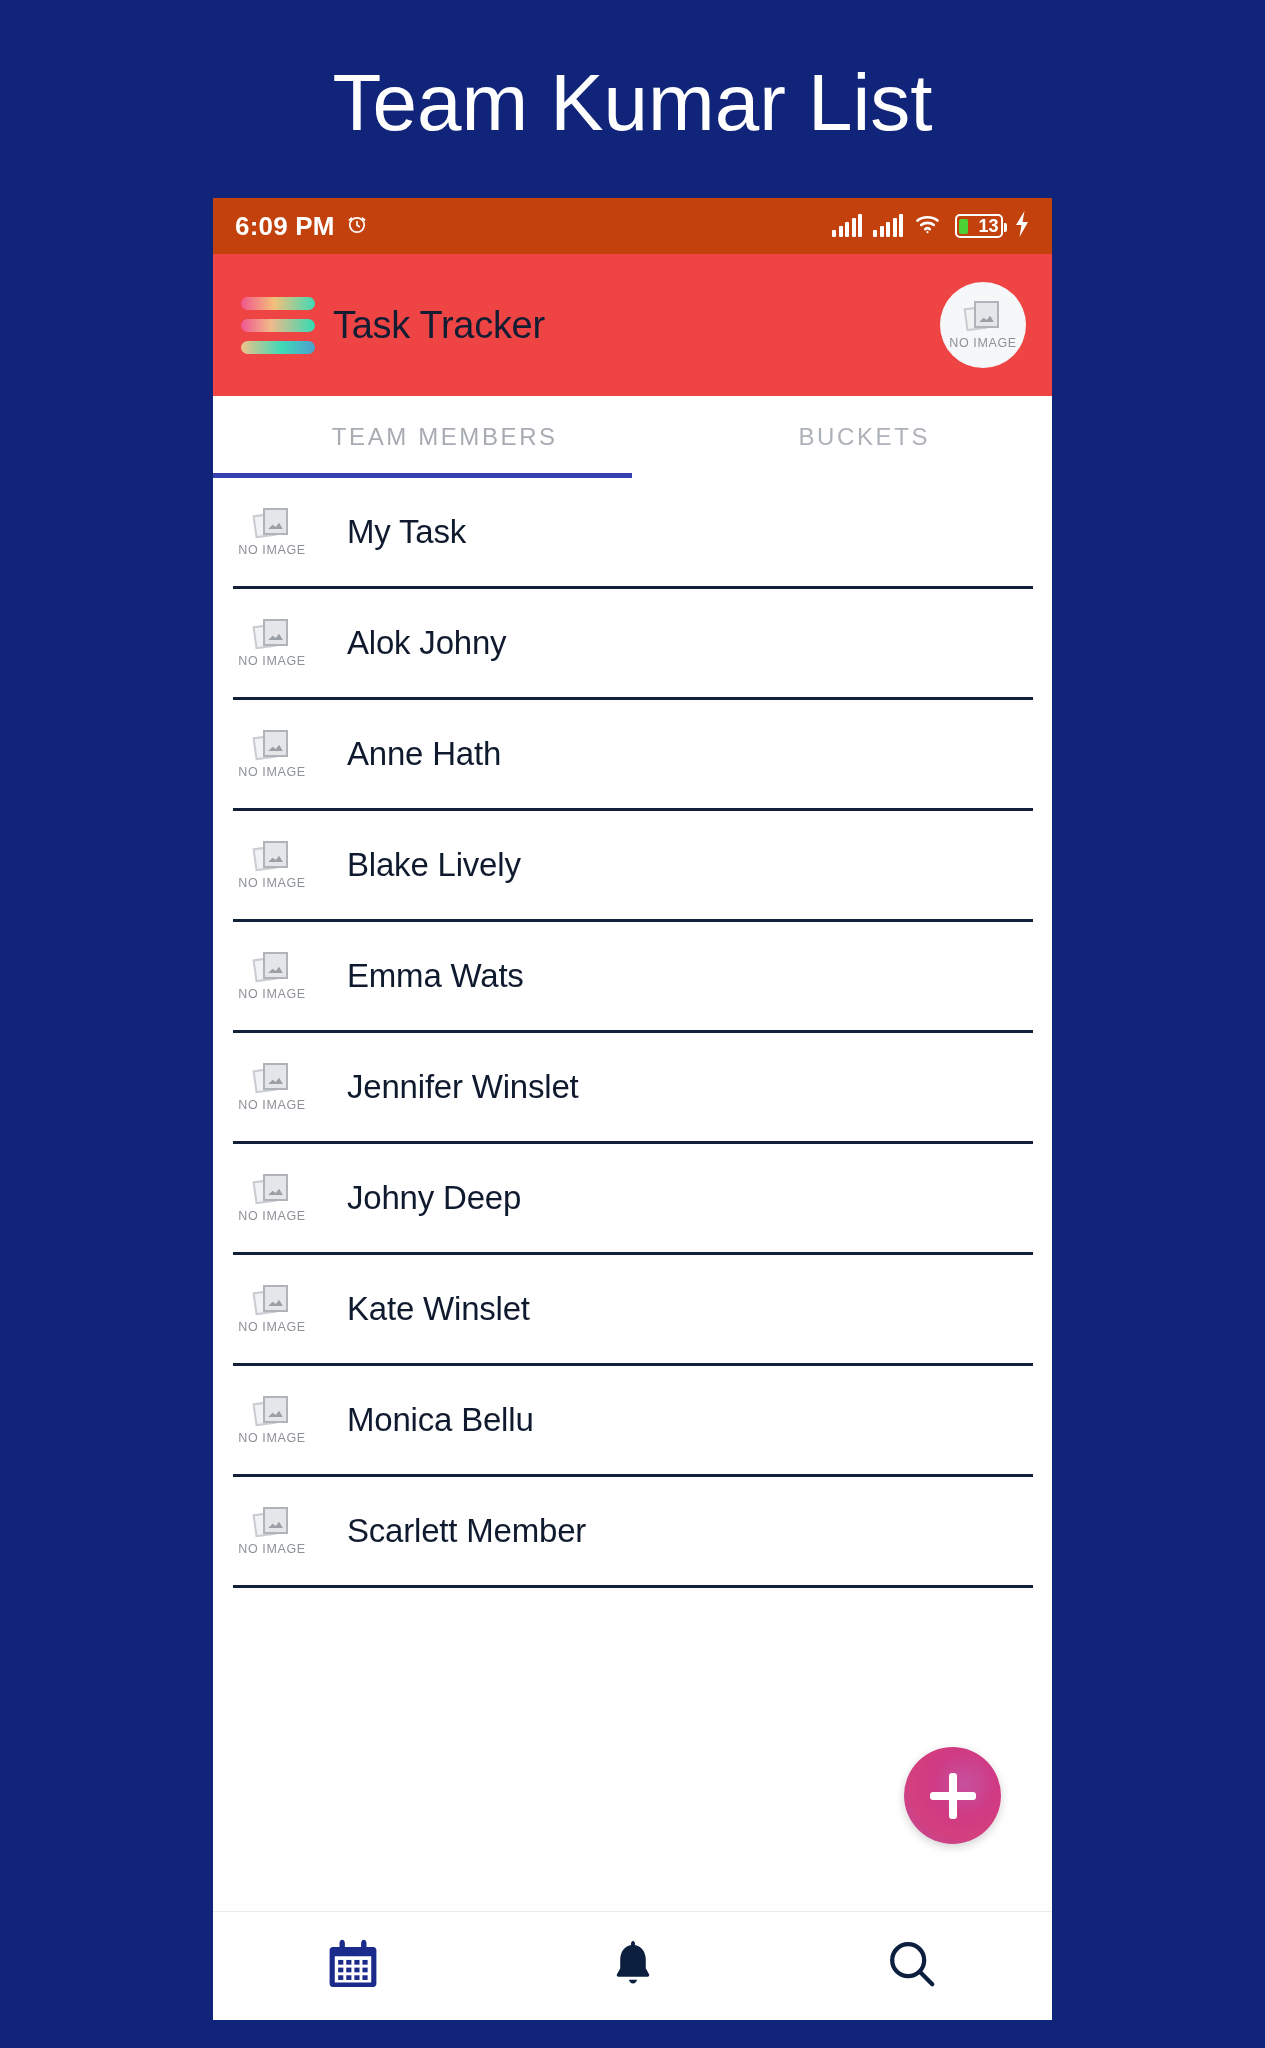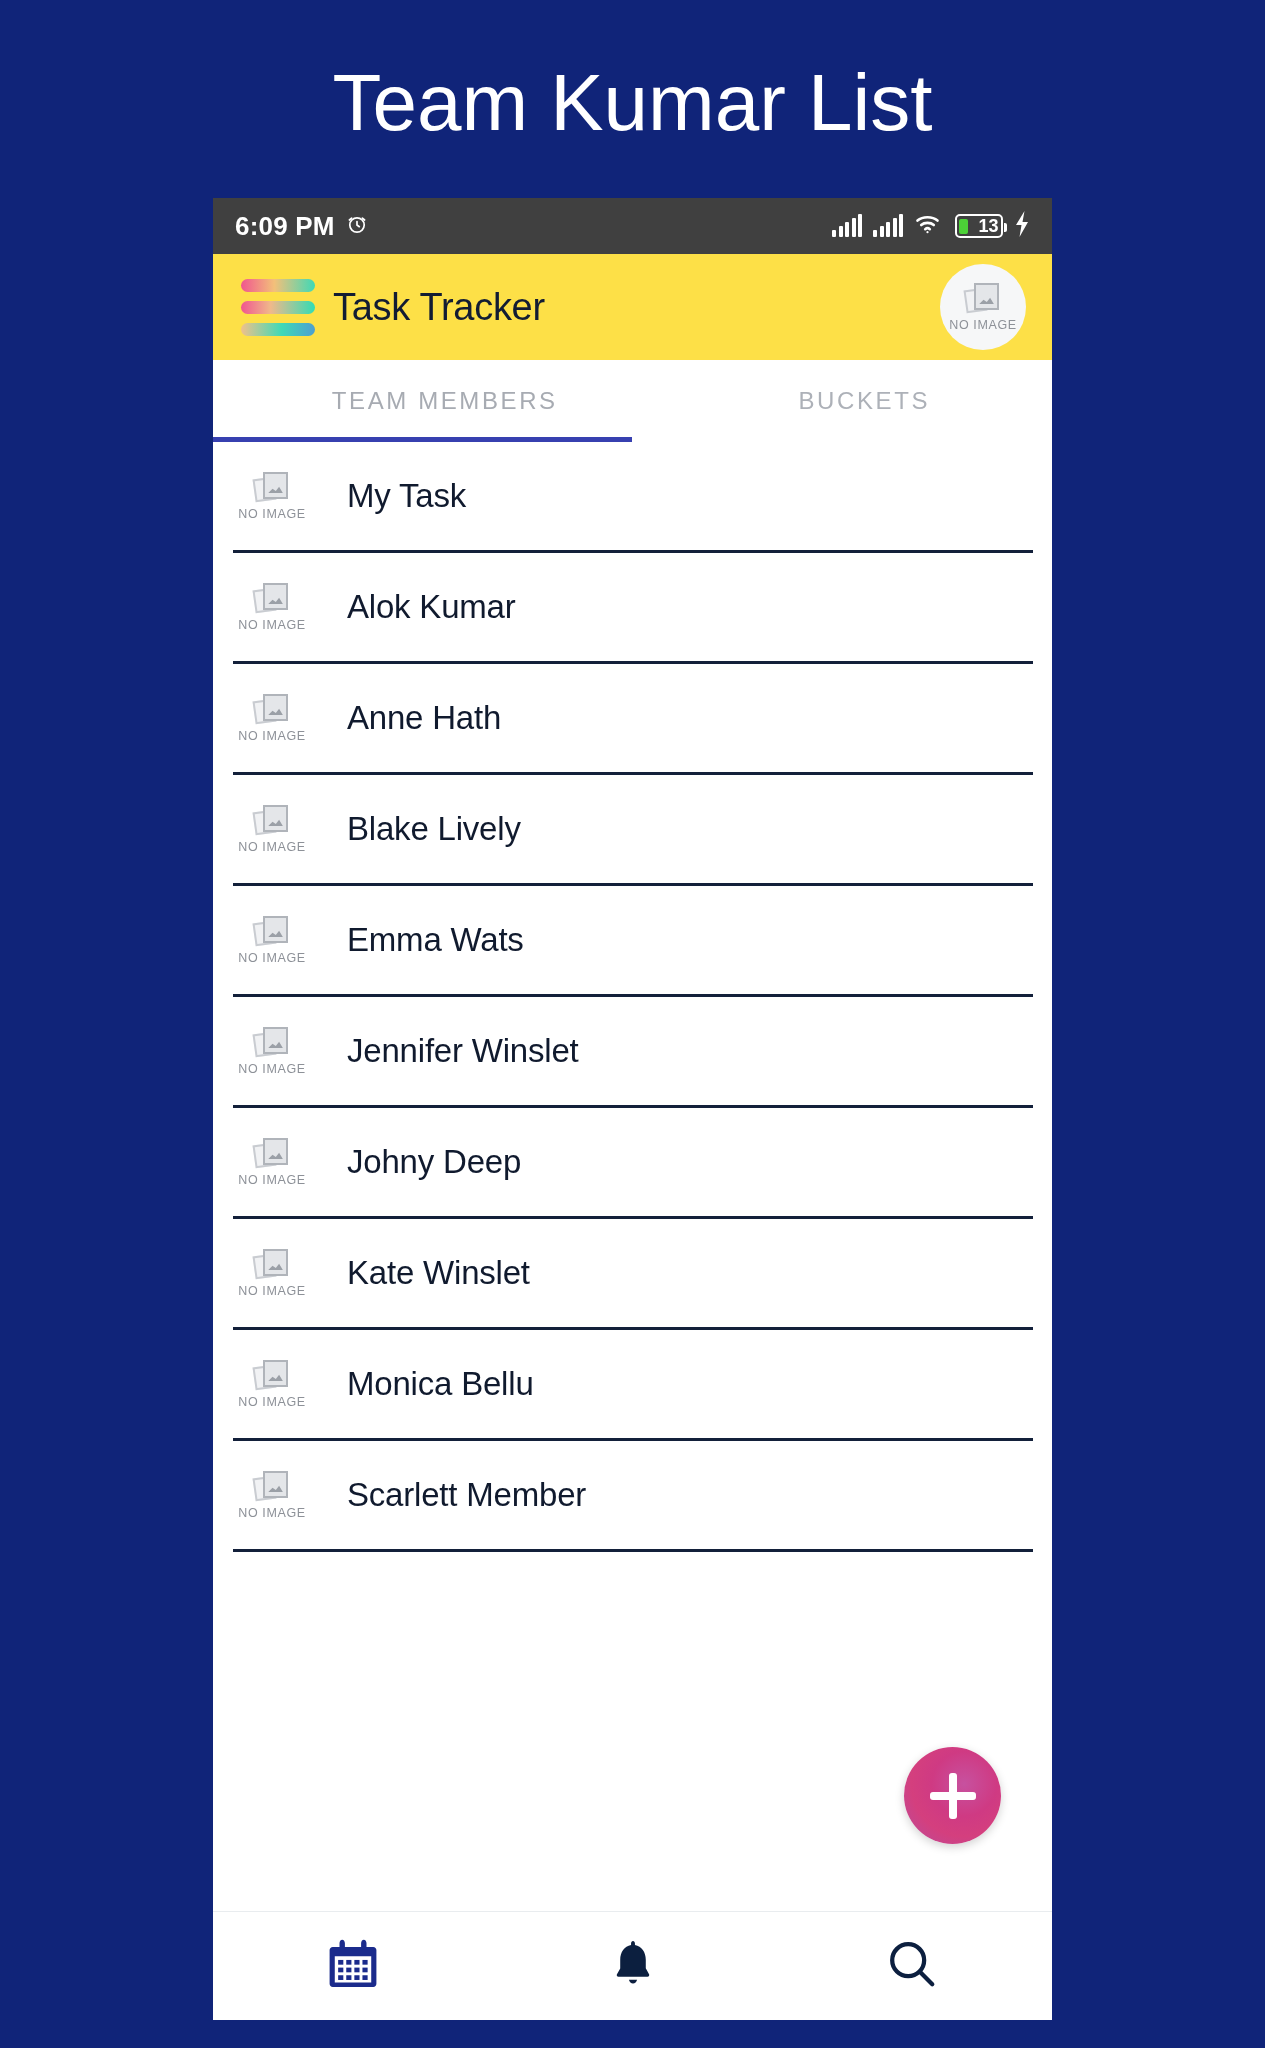--- a/index.html
+++ b/index.html
@@ -37,21 +37,21 @@
     top: 198px;
     width: 839px;
     height: 1822px;
     background: #ffffff;
     overflow: hidden;
   }
 
   
   #status-bar {
     height: 56px;
-    background: #404040;
+    background: #c2410c;
     display: flex;
     align-items: center;
     justify-content: space-between;
     padding: 0 22px;
     box-sizing: border-box;
   }
   .status-left {
     display: flex;
     align-items: center;
     gap: 10px;
@@ -121,22 +121,22 @@
     color: #ffffff;
     font-size: 18px;
     font-weight: bold;
     line-height: 19px;
     padding-left: 19px;
     font-family: "Liberation Sans", sans-serif;
   }
 
   
   #app-bar {
-    height: 106px;
-    background: #fde047;
+    height: 142px;
+    background: #ef4444;
     display: flex;
     align-items: center;
     padding: 0 26px 0 28px;
     box-sizing: border-box;
     justify-content: space-between;
   }
   .brand {
     display: flex;
     align-items: center;
     gap: 18px;
@@ -422,21 +422,21 @@
       </div>
       <div class="divider"></div>
       <div class="row">
         <span class="noimg">
           <span class="glyphs">
             <span class="g1"></span>
             <span class="g2"></span>
           </span>
           <span class="cap">NO IMAGE</span>
         </span>
-        <span class="name">Alok Kumar</span>
+        <span class="name">Alok Johny</span>
       </div>
       <div class="divider"></div>
       <div class="row">
         <span class="noimg">
           <span class="glyphs">
             <span class="g1"></span>
             <span class="g2"></span>
           </span>
           <span class="cap">NO IMAGE</span>
         </span>

